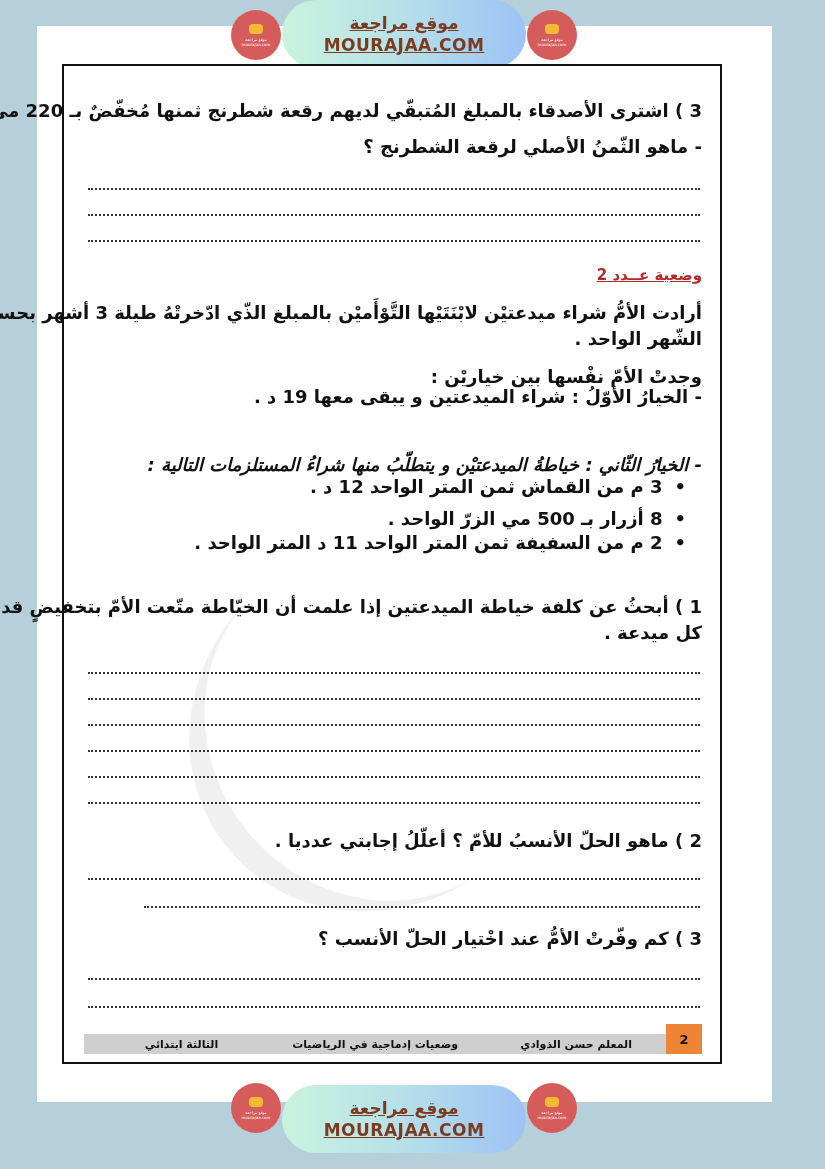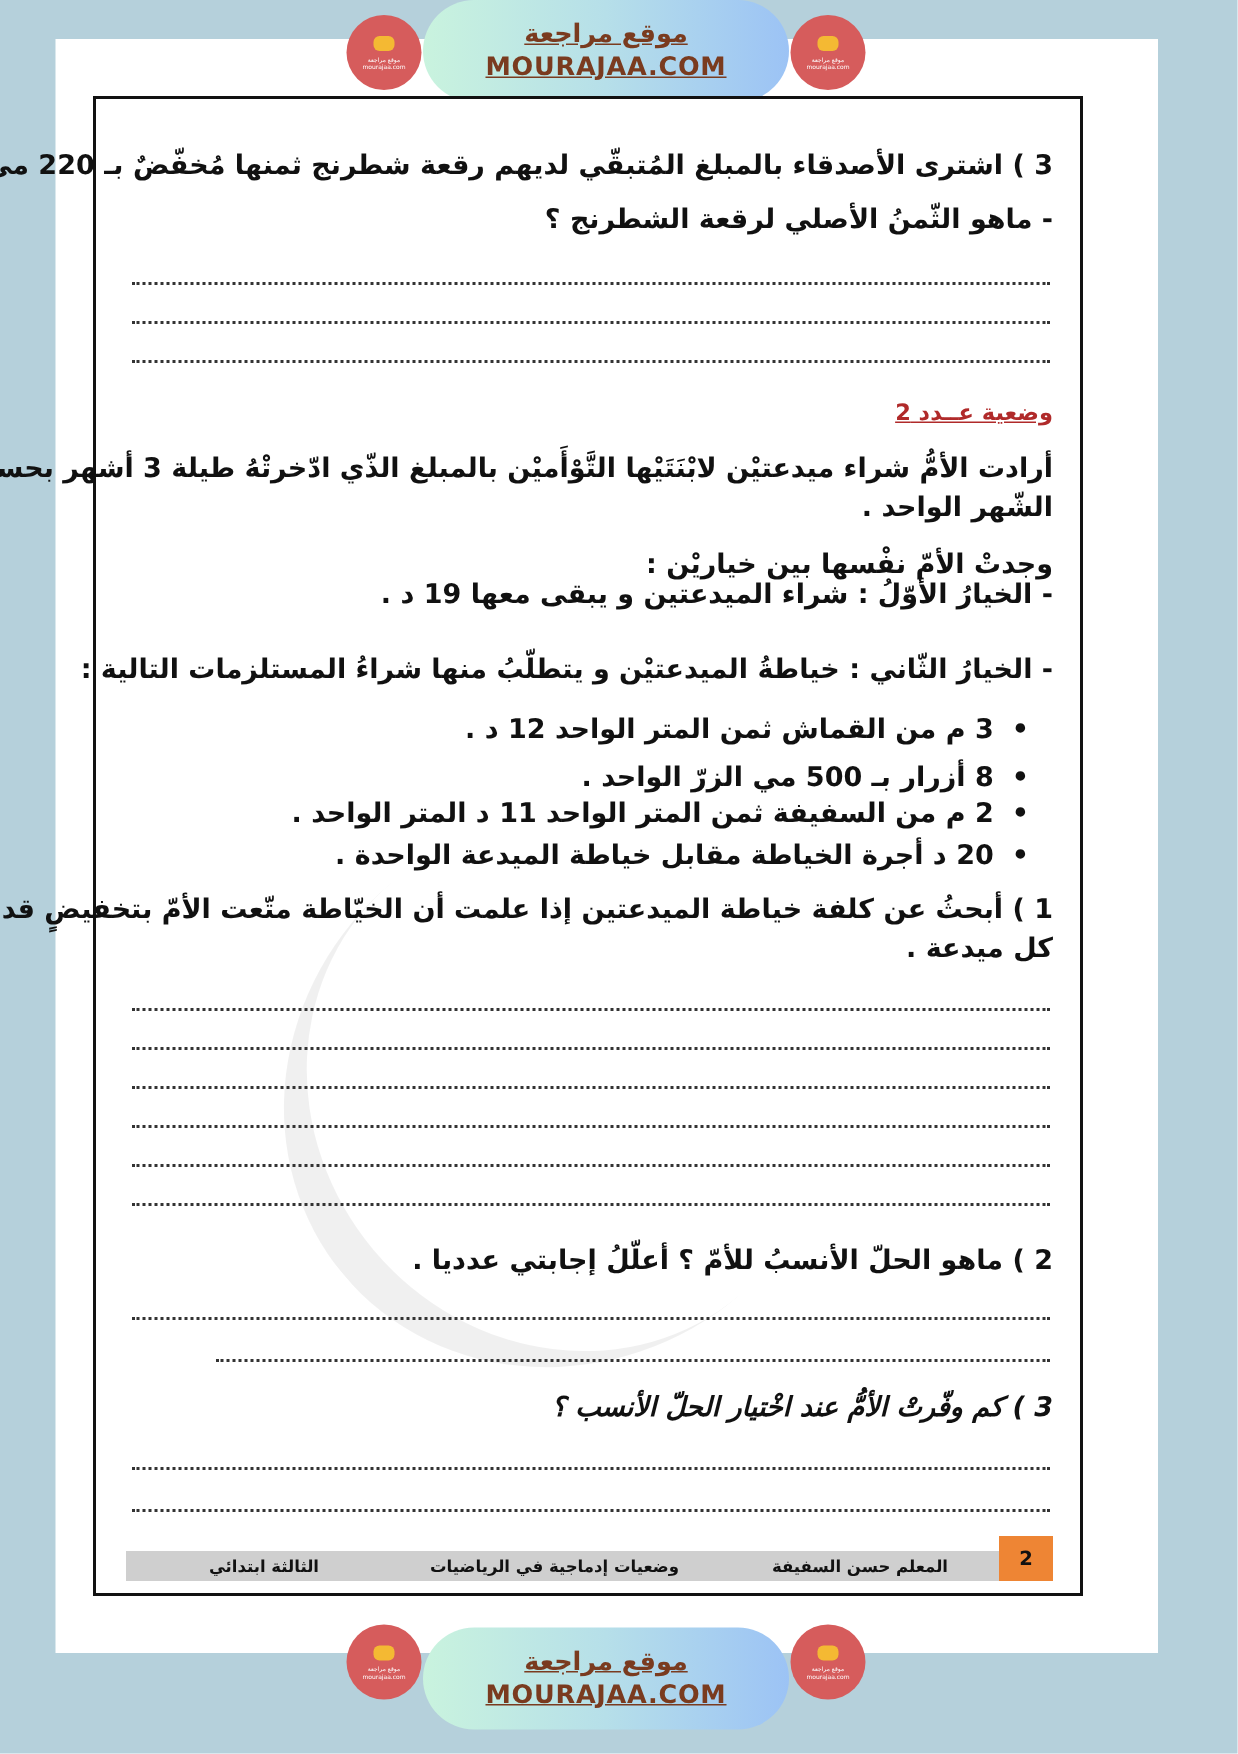--- a/index.html
+++ b/index.html
@@ -91,47 +91,46 @@
     <div class="line" style="top:70px;">- ماهو الثّمنُ الأصلي لرقعة الشطرنج ؟</div>
     <div class="dots" style="top:122px;"></div>
     <div class="dots" style="top:148px;"></div>
     <div class="dots" style="top:174px;"></div>
 
     <div class="section-title" style="top:200px;">وضعية عــدد 2</div>
     <div class="line" style="top:236px;">أرادت الأمُّ شراء ميدعتيْن لابْنَتَيْها التَّوْأَميْن بالمبلغ الذّي ادّخرتْهُ طيلة 3 أشهر بحساب 40 د</div>
     <div class="line" style="top:262px;">الشّهر الواحد .</div>
     <div class="line" style="top:300px;">وجدتْ الأمّ نفْسها بين خياريْن :</div>
     <div class="line" style="top:320px;">- الخيارُ الأوّلُ : شراء الميدعتين و يبقى معها 19 د  .</div>
-    <div class="line" style="top:370px;">- الخيارُ الثّاني : خياطةُ الميدعتيْن و يتطلّبُ منها شراءُ المستلزمات التالية :</div>
+    <div class="line" style="top:388px;font-style:italic;">- الخيارُ الثّاني : خياطةُ الميدعتيْن و يتطلّبُ منها شراءُ المستلزمات التالية :</div>
 
     <div class="line bullet" style="top:410px;right:34px;">3 م من القماش ثمن المتر الواحد 12 د .</div>
     <div class="line bullet" style="top:439px;right:34px;margin-top:27px;">2 م من السفيفة ثمن المتر الواحد 11 د المتر الواحد .</div>
     <div class="line bullet" style="top:442px;right:34px;">8 أزرار بـ 500 مي الزرّ الواحد .</div>
-    <div class="line bullet" style="top:494px;right:34px;">20 د أجرة الخياطة مقابل خياطة الميدعة الواحدة .</div>
 
     <div class="line" style="top:530px;">1 ) أبحثُ عن كلفة خياطة الميدعتين إذا علمت أن الخيّاطة متّعت الأمّ بتخفيضٍ قدره 3 د على</div>
     <div class="line" style="top:556px;">كل ميدعة .</div>
     <div class="dots" style="top:606px;"></div>
     <div class="dots" style="top:632px;"></div>
     <div class="dots" style="top:658px;"></div>
     <div class="dots" style="top:684px;"></div>
     <div class="dots" style="top:710px;"></div>
     <div class="dots" style="top:736px;"></div>
 
     <div class="line" style="top:764px;">2 ) ماهو الحلّ الأنسبُ للأمّ ؟ أعلّلُ إجابتي عدديا .</div>
     <div class="dots" style="top:812px;"></div>
     <div class="dots" style="top:840px;left:80px;"></div>
 
-    <div class="line" style="top:862px;font-style:italic;">3 ) كم وفّرتْ الأمُّ عند اخْتيار الحلّ الأنسب ؟</div>
+    <div class="line" style="top:862px;">3 ) كم وفّرتْ الأمُّ عند اخْتيار الحلّ الأنسب ؟</div>
     <div class="dots" style="top:912px;"></div>
     <div class="dots" style="top:940px;"></div>
 
     <div class="footer-bar">
       <div class="page-num">2</div>
-      <div style="margin-right:34px;">المعلم حسن السفيفة</div>
+      <div style="margin-right:34px;">المعلم حسن الذوادي</div>
       <div style="margin-right:62px;">وضعيات إدماجية في الرياضيات</div>
       <div style="margin-right:74px;">الثالثة ابتدائي</div>
     </div>
   </div>
 </div>
 
 <div class="badge" style="left:231px;top:1083px;">
   <div class="logo"></div>
   <div class="small">موقع مراجعة</div>
   <div class="small">mourajaa.com</div>

